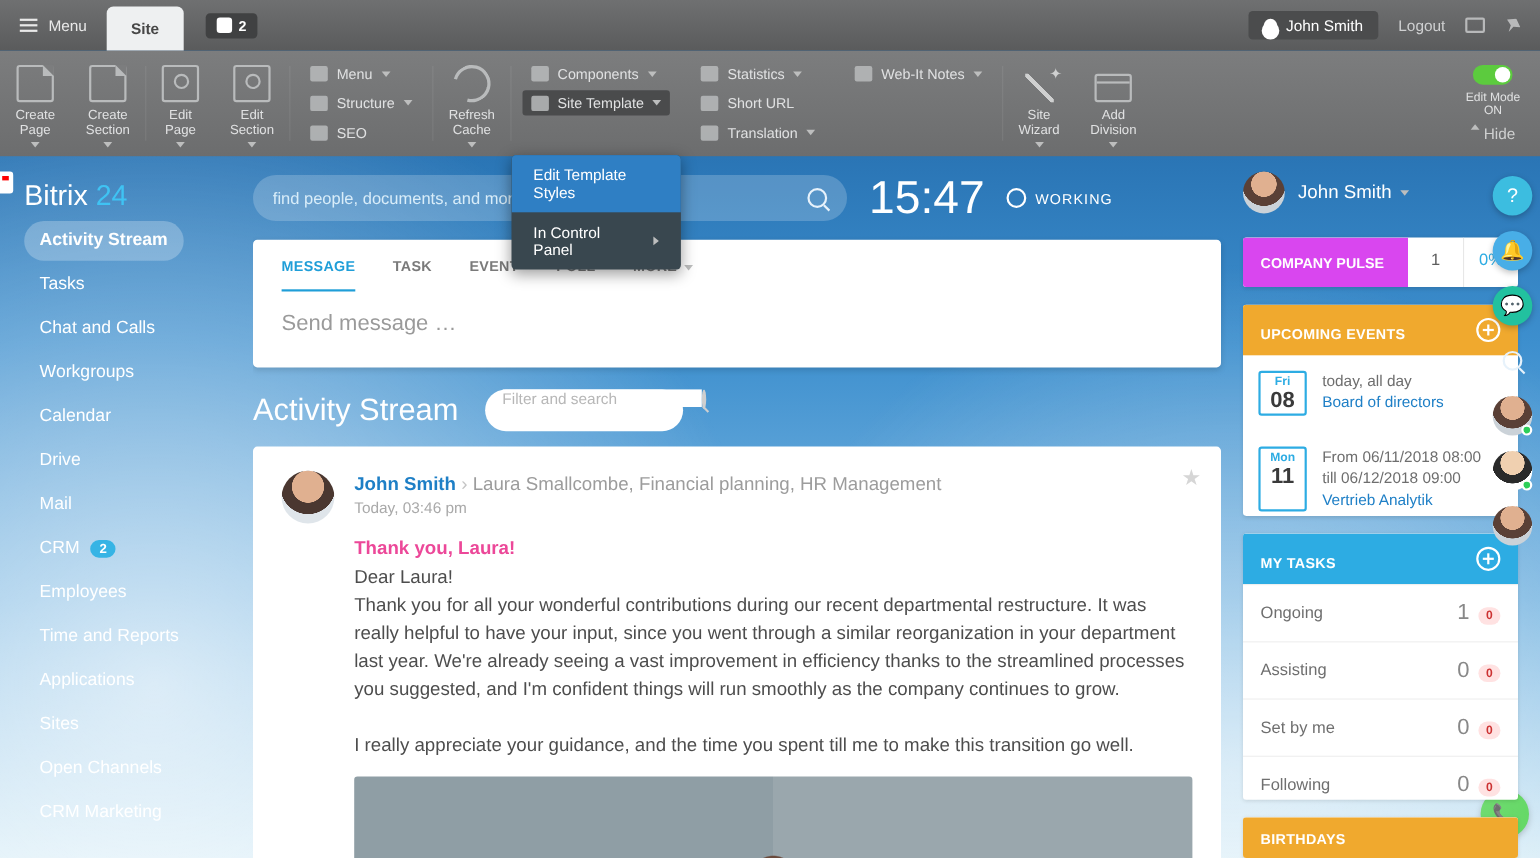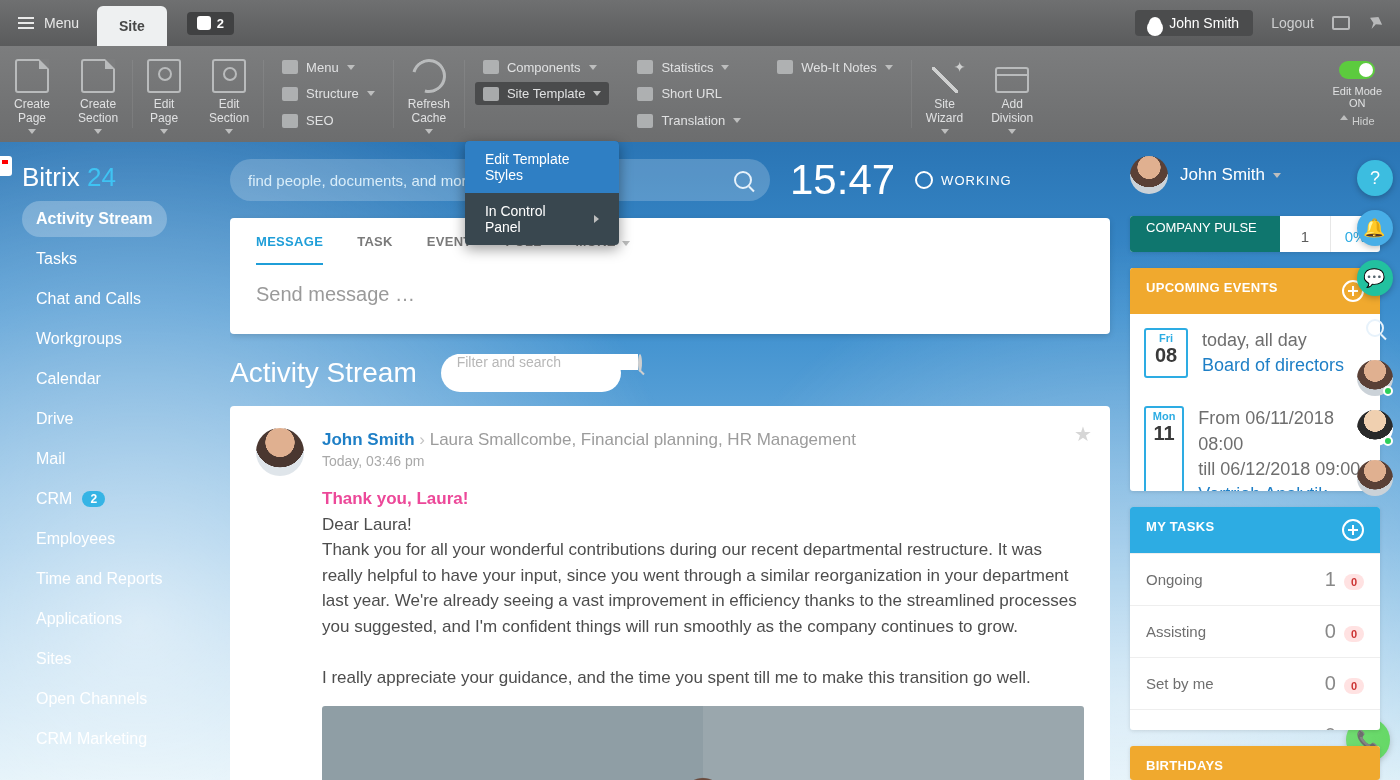--- a/index.html
+++ b/index.html
@@ -32,21 +32,21 @@
 .sm-ico { width:16px; height:14px; background:#b9bbbc; opacity:.85; border-radius:2px; flex:none; }
 .refresh-ico { width:34px; height:34px; border:3px solid #b9bbbc; border-radius:50%; border-left-color:transparent; transform:rotate(-30deg); }
 .wand-ico { width:26px; height:26px; background:linear-gradient(45deg,transparent 45%,#cfd0d0 45% 55%,transparent 55%); position:relative; }
 .wand-ico::after { content:"✦"; position:absolute; top:-8px; right:-8px; color:#cfd0d0; font-size:14px; }
 .win-ico { width:34px; height:26px; border:2px solid #b9bbbc; border-radius:3px; position:relative; }
 .win-ico::before { content:""; position:absolute; top:5px; left:0; right:0; height:2px; background:#b9bbbc; }
 
 .edit-mode { margin-left:auto; display:flex; flex-direction:column; align-items:center; justify-content:center; padding:0 18px; gap:6px; }
 .toggle { width:36px; height:18px; background:#5ccb3e; border-radius:10px; position:relative; }
 .toggle::after { content:""; position:absolute; right:2px; top:2px; width:14px; height:14px; background:#fff; border-radius:50%; }
-.hide-link { font-size:11px; color:#cfd0d0; display:flex; align-items:flex-start; gap:4px; }
+.hide-link { font-size:14px; color:#cfd0d0; display:flex; align-items:flex-start; gap:4px; }
 
 .dd-popup { position:absolute; top:95px; left:0; background:#39474f; border-radius:4px; box-shadow:0 4px 14px rgba(0,0,0,.4); overflow:hidden; z-index:60; }
 .dd-popup .dd-row { padding:10px 20px; color:#fff; font-size:14px; display:flex; align-items:center; justify-content:space-between; gap:30px; cursor:pointer; }
 .dd-popup .dd-row.hl { background:#2f7fc4; }
 
 
 .main { position:absolute; top:142px; bottom:0; left:0; right:0; display:flex; z-index:5; }
 .left-flag { position:absolute; left:0; top:14px; width:12px; height:20px; background:#fff; border-radius:0 3px 3px 0; z-index:6; }
 .left-flag::after{content:"";position:absolute;left:2px;top:4px;width:6px;height:4px;background:red;}
 
@@ -92,37 +92,37 @@
 .post-meta a { color:#1e7fc6; font-weight:600; text-decoration:none; }
 .post-time { font-size:14px; color:#a9a9a9; }
 .post-body { margin-left:66px; margin-top:10px; font-size:17px; color:#4d4d4d; line-height:1.5; }
 .post-body strong { color:#ec4899; }
 .post-img { margin-top:16px; height:200px; background:linear-gradient(90deg,#8f9ea5 0 50%,#9aa7ad 50% 100%); border-radius:3px; display:flex; align-items:flex-end; justify-content:space-around; position:relative; overflow:hidden; }
 .post-img .person { width:90px; height:110px; background:radial-gradient(circle at 50% 18%,#6a4a3c 0 18%,transparent 19%),linear-gradient(#2b2b2b,#2b2b2b) 50% 60%/70px 80px no-repeat; border-radius:50% 50% 0 0; }
 
 .right-col { width:270px; padding:14px 20px 0 0; display:flex; flex-direction:column; gap:16px; }
 .right-col .topline { margin:0 0 6px; }
 .widget { background:#fff; border-radius:3px; overflow:hidden; box-shadow:0 1px 4px rgba(0,0,0,.12); }
-.w-head { padding:12px 16px; font-size:13px; font-weight:700; color:#fff; display:flex; align-items:flex-start; justify-content:space-between; letter-spacing:.3px; }
+.w-head { padding:12px 16px; font-size:13px; font-weight:700; color:#fff; display:flex; align-items:flex-end; justify-content:space-between; letter-spacing:.3px; }
 .w-head.blue { background:#2dace3; }
 .w-head.orange { background:#f0a92e; }
 .plus-circ { width:22px; height:22px; border:2px solid #fff; border-radius:50%; position:relative; }
 .plus-circ::before,.plus-circ::after { content:""; position:absolute; background:#fff; }
 .plus-circ::before { left:4px; right:4px; top:8px; height:2px; }
 .plus-circ::after { top:4px; bottom:4px; left:8px; width:2px; }
 .pulse-row { display:flex; }
-.pulse-row .lbl { flex:1; background:#0f766e; color:#fff; font-size:13px; font-weight:400; padding:4px 16px; }
+.pulse-row .lbl { flex:1; background:#d946ef; color:#fff; font-size:13px; font-weight:700; padding:16px 16px; }
 .pulse-row .n { width:50px; text-align:center; padding:12px 0; font-size:15px; color:#5d5d5d; }
 .pulse-row .pc { width:50px; text-align:center; padding:12px 0; font-size:15px; color:#2dace3; border-left:1px solid #e7e7e7; }
 
 .event-row { display:flex; gap:14px; padding:14px; }
 .cal-ico { width:44px; text-align:center; border:2px solid #2dace3; border-radius:3px; }
 .cal-ico .d { font-size:11px; font-weight:700; color:#2dace3; padding-top:2px; }
 .cal-ico .n { font-size:20px; font-weight:700; color:#3a3a3a; }
-.event-txt { font-size:18px; color:#6e6e6e; line-height:1.4; }
+.event-txt { font-size:14px; color:#6e6e6e; line-height:1.4; }
 .event-txt a { color:#1e7fc6; text-decoration:none; }
 
 .task-row { display:flex; align-items:center; justify-content:space-between; padding:14px 16px; border-top:1px solid #eee; font-size:15px; color:#6f6f6f; }
 .task-row .ct { font-size:20px; color:#888; }
 .task-row .bd { background:#ffe2e2; color:#c33; font-size:11px; font-weight:700; padding:2px 7px; border-radius:10px; margin-left:8px; }
 
 .floaters { position:absolute; right:0; top:150px; width:50px; z-index:40; display:flex; flex-direction:column; align-items:center; gap:14px; padding-top:10px; }
 .fab { width:36px; height:36px; border-radius:50%; display:flex; align-items:center; justify-content:center; color:#fff; font-size:18px; box-shadow:0 2px 6px rgba(0,0,0,.25); }
 .fab.help { background:#3cbde0; }
 .fab.bell { background:#48aee7; }

